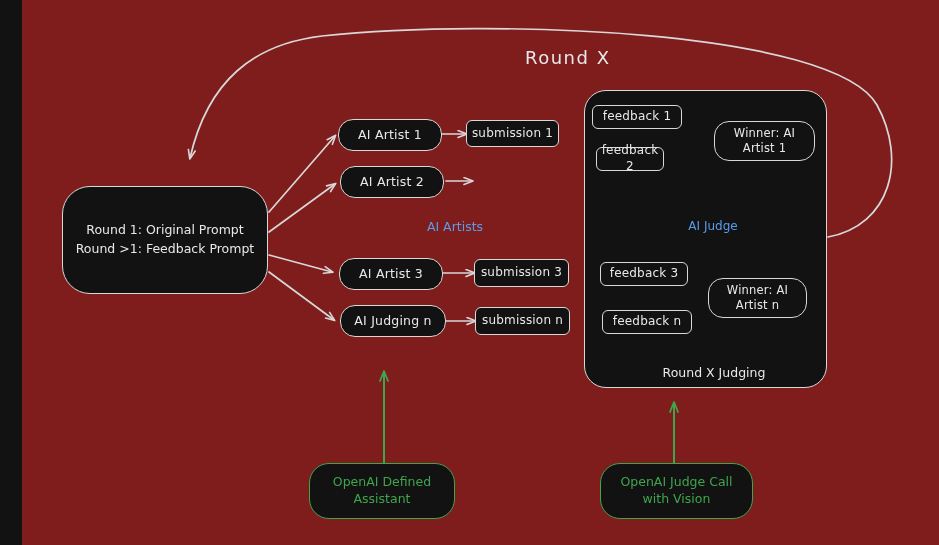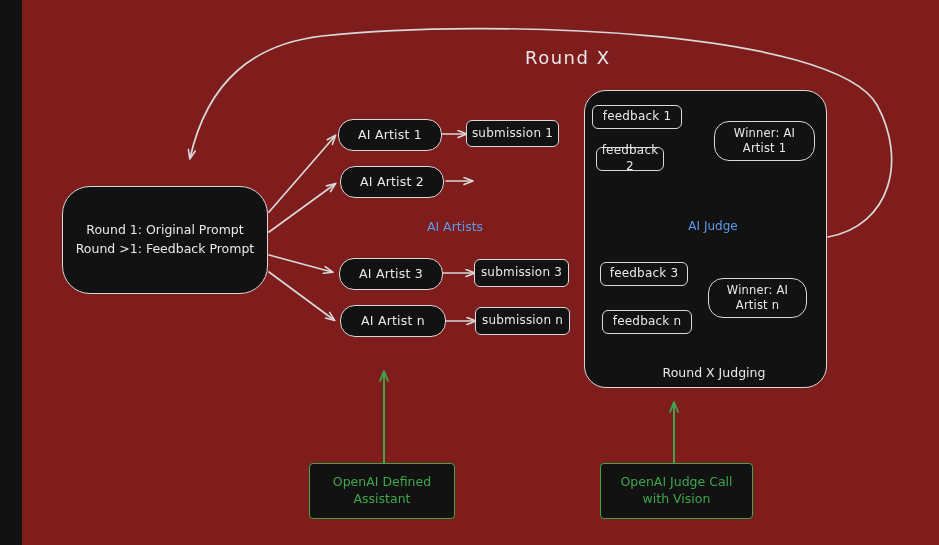--- a/index.html
+++ b/index.html
@@ -52,21 +52,21 @@
   }
   .label.blue { color: #5a9bea; }
   .green-node {
     position: absolute;
     display: flex;
     align-items: center;
     justify-content: center;
     text-align: center;
     color: #3fa54d;
     border: 1.8px solid #3fa54d;
-    border-radius: 4px;
+    border-radius: 20px;
     background: #121212;
     line-height: 1.35;
     white-space: pre-line;
     font-family: "DejaVu Sans", sans-serif;
   }
   .prompt-box {
     position: absolute;
     display: flex;
     align-items: center;
     justify-content: center;
@@ -124,21 +124,21 @@
   </svg>
 
   <div class="title" style="left:503px; top:47px; font-size:18px;">Round X</div>
 
   <div class="prompt-box" style="left:40px; top:186px; width:206px; height:108px; font-size:12.5px;">Round 1: Original Prompt
 Round &gt;1: Feedback Prompt</div>
 
   <div class="node rounded" style="left:316px; top:119px; width:104px; height:32px; font-size:12.5px;">AI Artist 1</div>
   <div class="node rounded" style="left:318px; top:166px; width:104px; height:32px; font-size:12.5px;">AI Artist 2</div>
   <div class="node rounded" style="left:317px; top:258px; width:104px; height:32px; font-size:12.5px;">AI Artist 3</div>
-  <div class="node rounded" style="left:318px; top:305px; width:106px; height:32px; font-size:12.5px;">AI Artist n</div>
+  <div class="node rounded" style="left:318px; top:305px; width:106px; height:32px; font-size:12.5px;">AI Judging n</div>
 
   <div class="node sharp" style="left:444px; top:120px; width:93px; height:27px; font-size:12px;">submission 1</div>
   <div class="node sharp" style="left:452px; top:259px; width:95px; height:28px; font-size:12px;">submission 3</div>
   <div class="node sharp" style="left:453px; top:307px; width:95px; height:28px; font-size:12px;">submission n</div>
 
   <div class="label blue" style="left:392px; top:219px; width:82px; font-size:12.5px;">AI Artists</div>
 
   <div class="panel" style="left:562px; top:90px; width:243px; height:298px;"></div>
 
   <div class="node sharp" style="left:570px; top:105px; width:90px; height:24px; font-size:12px;">feedback 1</div>

